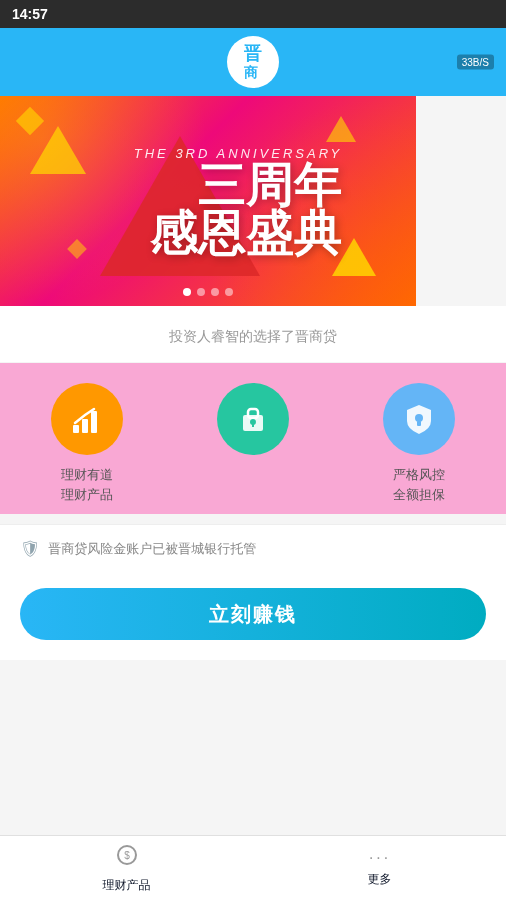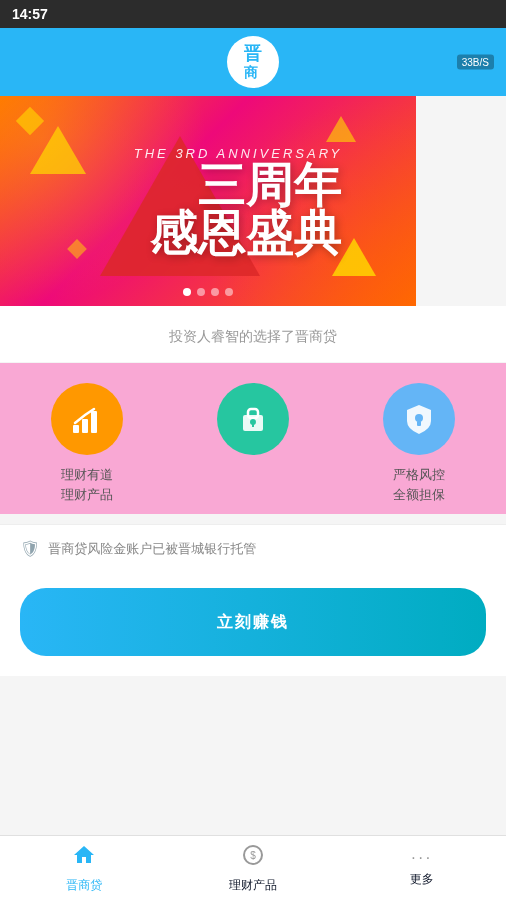--- a/index.html
+++ b/index.html
@@ -225,26 +225,26 @@
       color: #888;
     }
 
     
     .cta-section {
       background: white;
       padding: 16px 20px 20px;
     }
     .cta-button {
       width: 100%;
-      height: 68px;
+      height: 52px;
       background: linear-gradient(90deg, #29b6f6 0%, #00acc1 100%);
       border: none;
       border-radius: 26px;
       color: white;
-      font-size: 16px;
+      font-size: 20px;
       font-weight: 600;
       cursor: pointer;
       letter-spacing: 2px;
     }
 
     
     .bottom-nav {
       position: absolute;
       bottom: 0;
       left: 0;
@@ -374,28 +374,20 @@
 <div class="notice-section">
   <span class="notice-icon">🛡</span>
   <span class="notice-text">晋商贷风险金账户已被晋城银行托管</span>
 </div>
 
 <div class="cta-section">
   <button class="cta-button">立刻赚钱</button>
 </div>
 
 <div class="bottom-nav">
-  <div class="nav-item active">
-    <div class="nav-icon">
-      <svg width="24" height="24" viewBox="0 0 24 24" fill="#29b6f6">
-        <path d="M10 20v-6h4v6h5v-8h3L12 3 2 12h3v8z"></path>
-      </svg>
-    </div>
-    <span class="nav-label" style="color:#29b6f6;">晋商贷</span>
-  </div>
   <div class="nav-item">
     <div class="nav-icon">
       <svg width="24" height="24" viewBox="0 0 24 24" fill="#999">
         <circle cx="12" cy="12" r="9" stroke="#999" stroke-width="2" fill="none"></circle>
         <text x="12" y="16" text-anchor="middle" font-size="10" fill="#999">$</text>
       </svg>
     </div>
     <span class="nav-label">理财产品</span>
   </div>
   <div class="nav-item">

